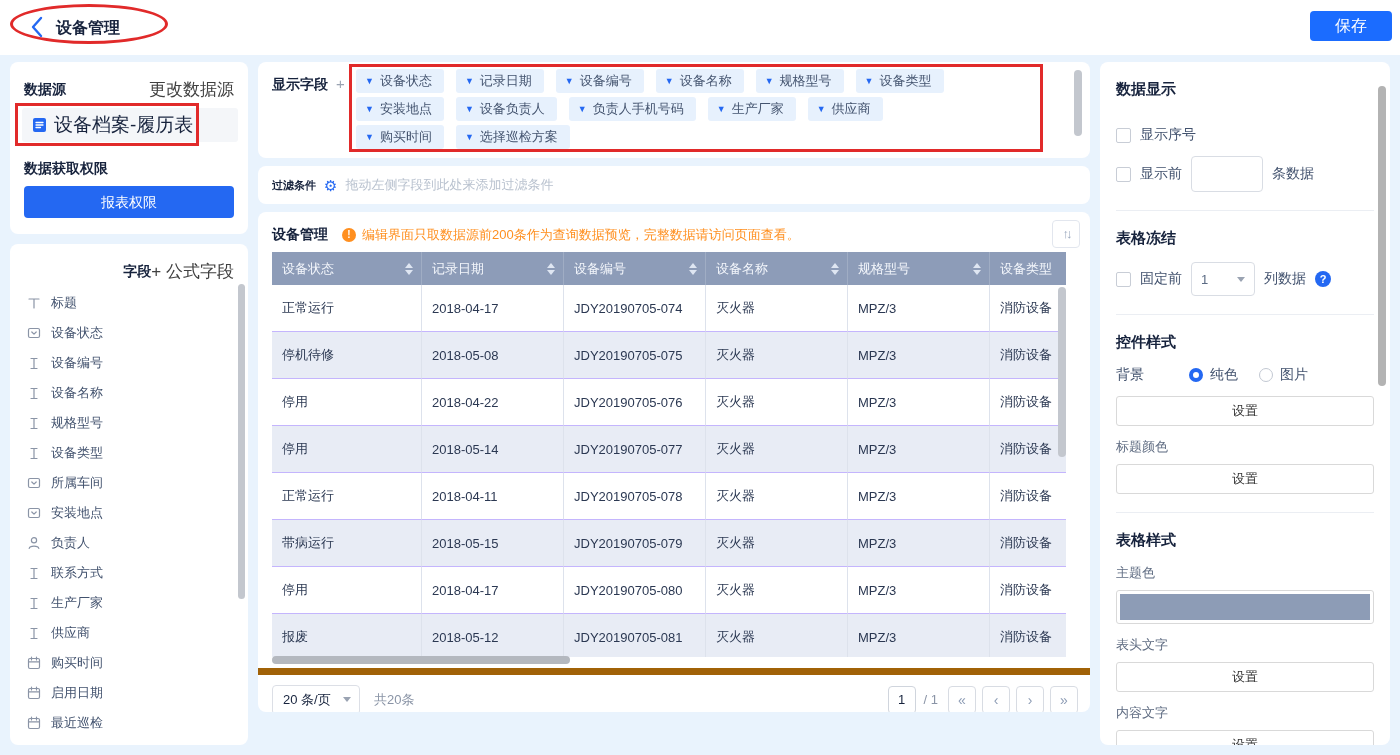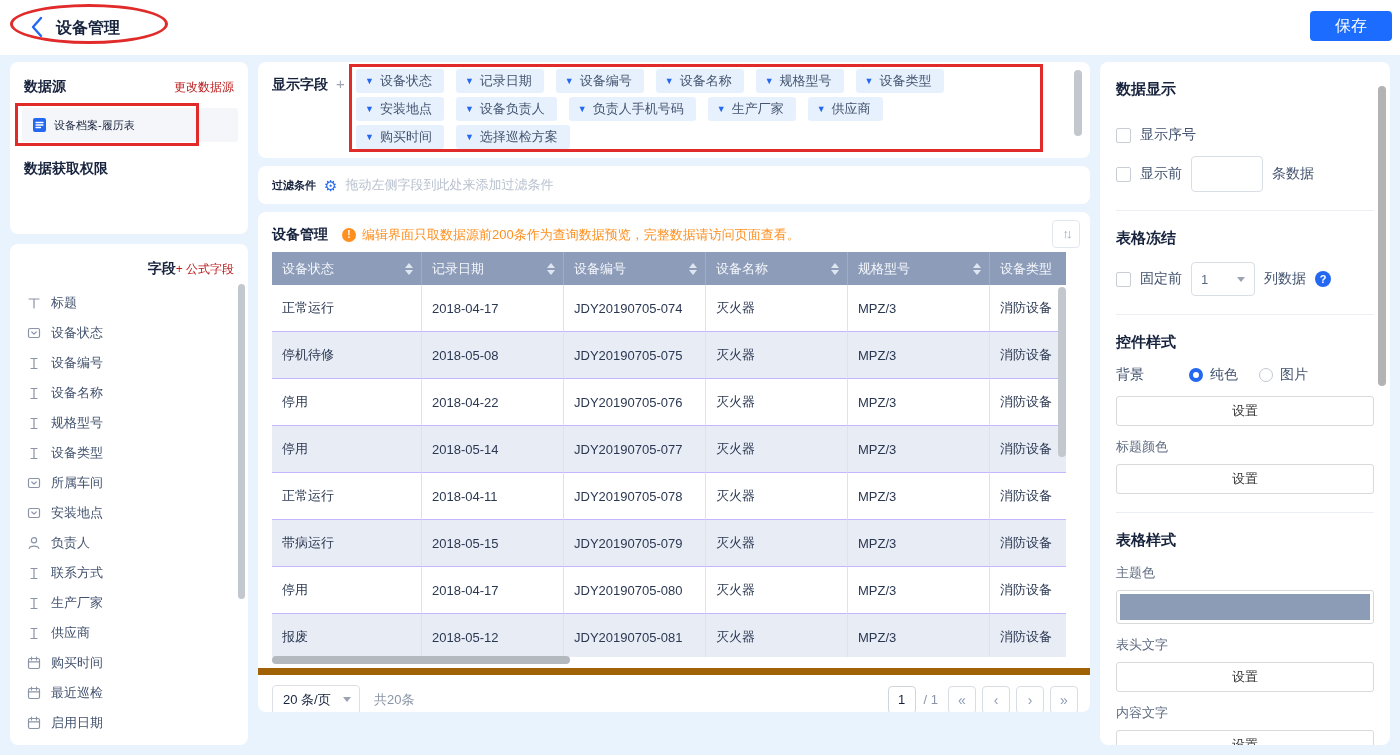--- a/index.html
+++ b/index.html
@@ -13,22 +13,22 @@
   .save-btn { position:absolute; right:8px; top:11px; width:82px; height:30px; background:#1b6cff; color:#fff; font-size:16px; border:none; border-radius:4px; text-align:center; line-height:30px; cursor:pointer; }
   .annot-ellipse { position:absolute; left:10px; top:4px; width:158px; height:40px; border:3px solid #e12a2a; border-radius:50%; pointer-events:none; }
 
   
   .card { position:absolute; background:#fff; border-radius:8px; }
 
   
   #card-datasource { left:10px; top:62px; width:238px; height:172px; }
   .card-h { font-size:14px; font-weight:bold; color:#17233d; }
   .ds-head { position:absolute; left:14px; right:14px; top:16px; display:flex; justify-content:space-between; align-items:center; }
-  .link { color:#b91c1c; font-size:12px; cursor:pointer; }
-  .ds-item { position:absolute; left:12px; right:10px; top:46px; height:34px; background:#f4f6f9; border-radius:3px; display:flex; align-items:center; gap:7px; padding-left:10px; font-size:11px; color:#17233d; cursor:pointer; }
+  .link { color:#404040; font-size:17px; cursor:pointer; }
+  .ds-item { position:absolute; left:12px; right:10px; top:46px; height:34px; background:#f4f6f9; border-radius:3px; display:flex; align-items:center; gap:7px; padding-left:10px; font-size:19px; color:#17233d; cursor:pointer; }
   .annot-rect { position:absolute; border:3px solid #e12a2a; pointer-events:none; }
   #annot-ds { left:5px; top:41px; width:184px; height:43px; }
   .perm-title { position:absolute; left:14px; top:98px; }
   .perm-btn { position:absolute; left:14px; right:14px; top:124px; height:32px; background:#2468f2; color:#fff; border:none; border-radius:4px; font-size:14px; line-height:32px; text-align:center; cursor:pointer; }
 
   #card-fields { left:10px; top:244px; width:238px; height:501px; overflow:hidden; }
   .fields-head { position:absolute; left:14px; right:14px; top:16px; display:flex; justify-content:flex-end; align-items:center; }
   #fields-list { position:absolute; left:0; right:0; top:44px; }
   .field-item { height:30px; display:flex; align-items:center; gap:9px; padding-left:16px; font-size:13px; color:#42526e; cursor:grab; }
   .field-item svg { flex:none; }
@@ -121,20 +121,21 @@
   </div>
   <div class="ds-item">
     <svg width="15" height="16" viewBox="0 0 15 16">
         <rect x="1" y="1" width="13" height="14" rx="2" fill="#2468f2"></rect>
         <path d="M4 5.5h7M4 8h7M4 10.5h4.5" stroke="#fff" stroke-width="1.3" stroke-linecap="round"></path>
       </svg>
     <span>设备档案-履历表</span>
   </div>
   <div class="annot-rect" id="annot-ds"></div>
   <div class="card-h perm-title">数据获取权限</div>
+  <button class="perm-btn">报表权限</button>
 </div>
 
 <div class="card" id="card-fields">
   <div class="fields-head">
     <span class="card-h">字段</span>
     <span class="link">+ 公式字段</span>
   </div>
   <div id="fields-list">
       <div class="field-item">
         <svg width="16" height="16" viewBox="0 0 16 16" fill="none" stroke="#8a94a6" stroke-width="1.2" stroke-linecap="round" stroke-linejoin="round">
@@ -217,28 +218,28 @@
           <rect x="2.5" y="3.5" width="11" height="10" rx="1.5"></rect>
           <path d="M2.5 6.8h11M5.5 2v3M10.5 2v3"></path>
         </svg>
         <span>购买时间</span>
       </div>
       <div class="field-item">
         <svg width="16" height="16" viewBox="0 0 16 16" fill="none" stroke="#8a94a6" stroke-width="1.2" stroke-linecap="round" stroke-linejoin="round">
           <rect x="2.5" y="3.5" width="11" height="10" rx="1.5"></rect>
           <path d="M2.5 6.8h11M5.5 2v3M10.5 2v3"></path>
         </svg>
-        <span>最近巡检</span>
+        <span>启用日期</span>
       </div>
       <div class="field-item">
         <svg width="16" height="16" viewBox="0 0 16 16" fill="none" stroke="#8a94a6" stroke-width="1.2" stroke-linecap="round" stroke-linejoin="round">
           <rect x="2.5" y="3.5" width="11" height="10" rx="1.5"></rect>
           <path d="M2.5 6.8h11M5.5 2v3M10.5 2v3"></path>
         </svg>
-        <span>启用日期</span>
+        <span>最近巡检</span>
       </div>
     </div>
   <div class="vscroll" id="fields-scroll"></div>
 </div>
 
 <div class="card" id="card-display">
   <div class="df-label">
     <span>显示字段</span><span class="df-plus">+</span>
   </div>
   <div id="chips">

